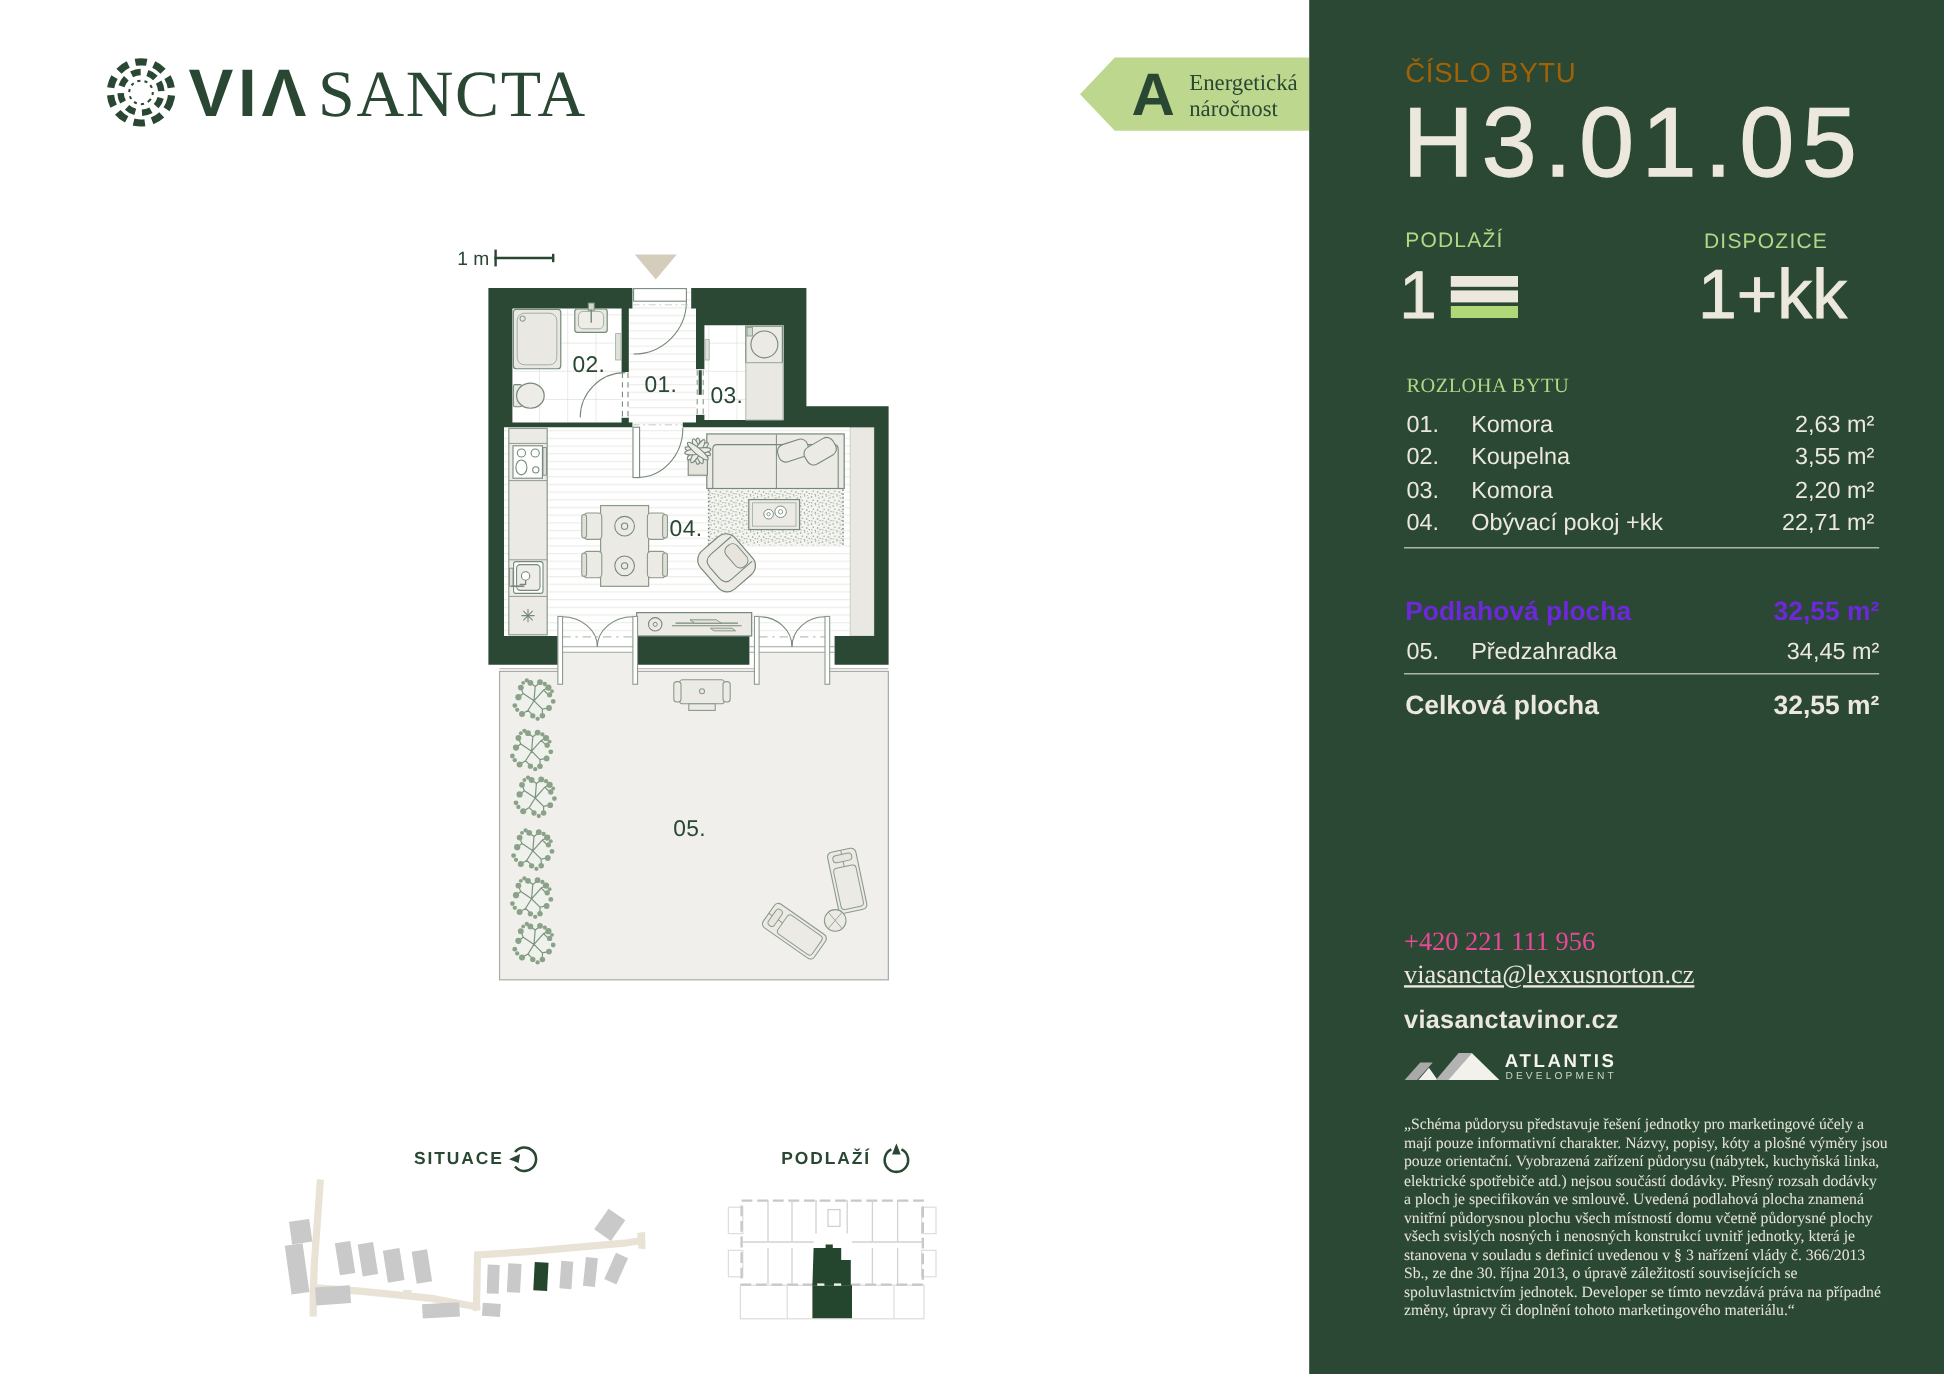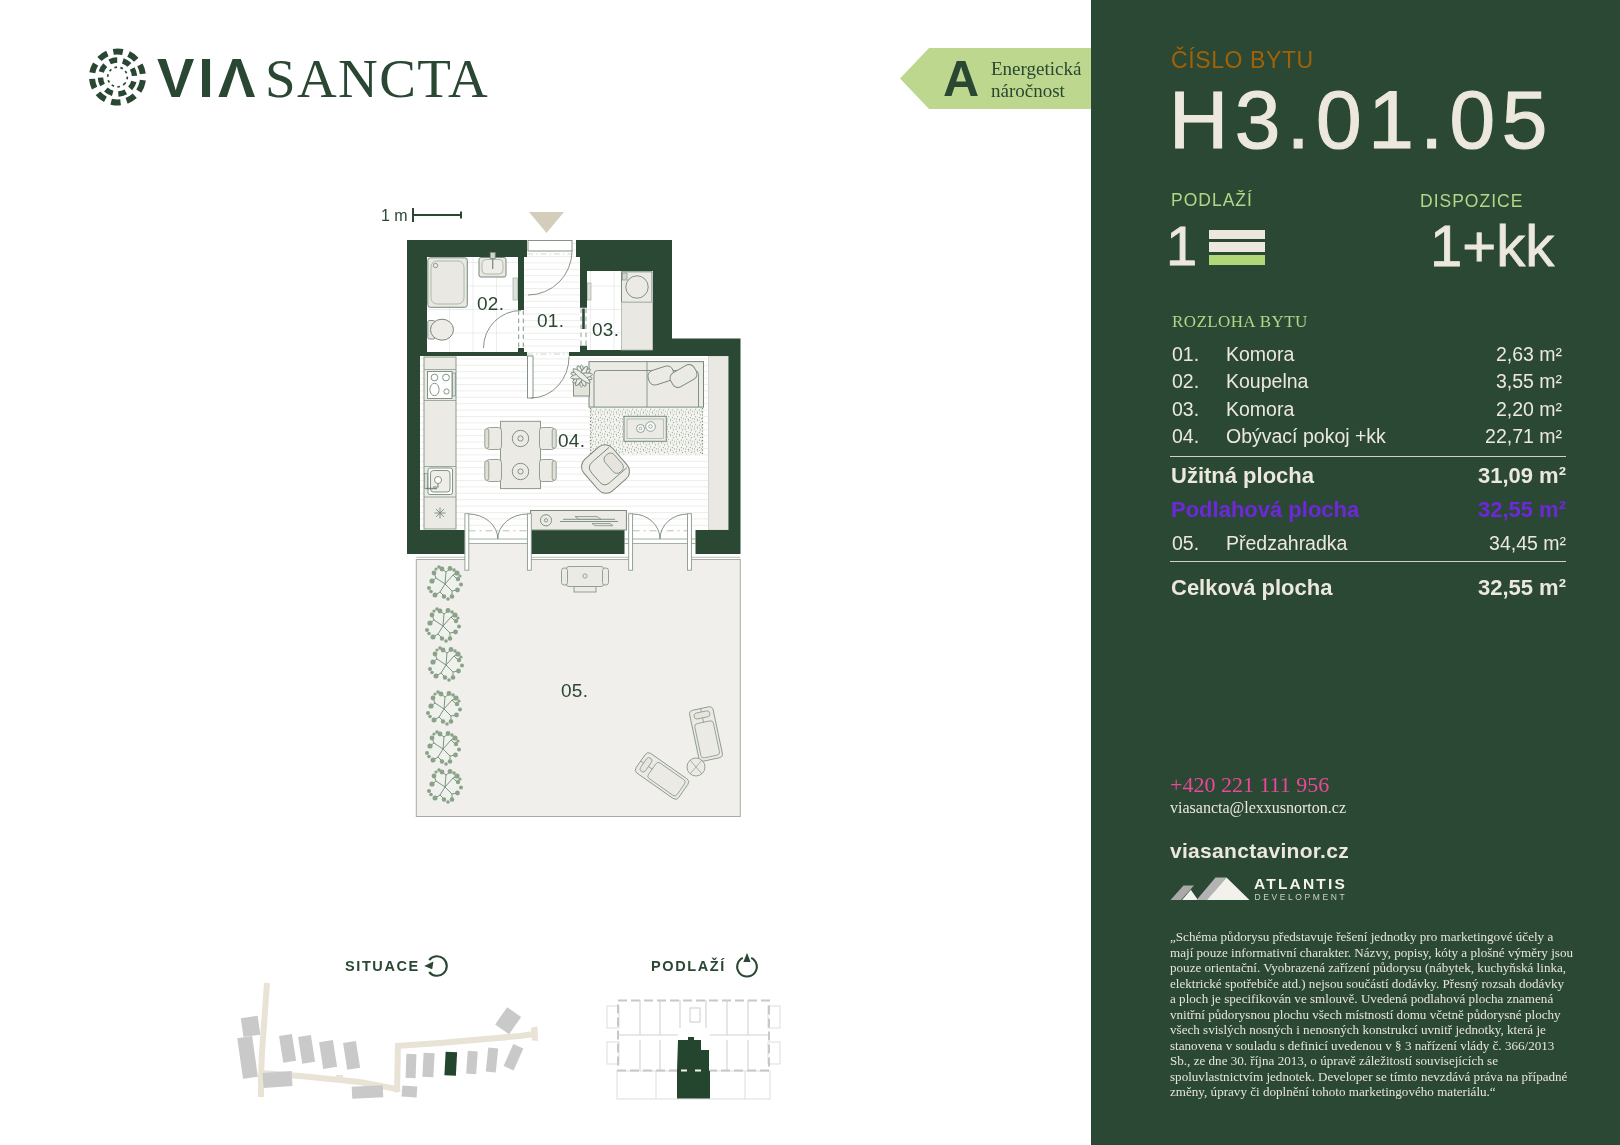--- a/index.html
+++ b/index.html
@@ -461,50 +461,49 @@
 <div class="abs" style="left:1171px; top:190px; font-size:17.5px; letter-spacing:1px; color:#b4d687;">PODLAŽÍ</div>
 
 <div class="abs" style="left:1166px; top:213px; font-size:56px; color:#ece8dd; -webkit-text-stroke:0.8px #ece8dd;">1</div>
 
 <div class="abs" style="left:1209px; top:229.8px; width:56px; height:9.6px; background:#ece8dd;"></div>
 <div class="abs" style="left:1209px; top:242.3px; width:56px; height:9.6px; background:#ece8dd;"></div>
 <div class="abs" style="left:1209px; top:254.8px; width:56px; height:9.8px; background:#b2d778;"></div>
 
 <div class="abs" style="left:1420px; top:191px; font-size:17.5px; letter-spacing:1px; color:#b4d687;">DISPOZICE</div>
 
-<div class="abs" style="left:1415px; top:212px; font-size:58px; color:#ece8dd;margin-left:15px; -webkit-text-stroke:0.8px #ece8dd;">1+kk</div>
+<div class="abs" style="left:1415px; top:212px; font-size:58px; color:#ece8dd; -webkit-text-stroke:0.8px #ece8dd;">1+kk</div>
 
 <div class="abs" style="left:1172px; top:312px; font-size:17px; letter-spacing:0.4px; color:#b4d687;font-family:Liberation Serif, serif;">ROZLOHA BYTU</div>
 
 <div class="abs" style="left:1172px; top:342.5px; width:390px; color:#ece8dd; font-size:19.5px;">
 
   <div style="position:relative; height:27.5px;"><span>01.</span><span style="position:absolute;left:54px;">Komora</span><span style="position:absolute;right:0;">2,63 m²</span></div>
 
   <div style="position:relative; height:27.5px;"><span>02.</span><span style="position:absolute;left:54px;">Koupelna</span><span style="position:absolute;right:0;">3,55 m²</span></div>
 
   <div style="position:relative; height:27.5px;"><span>03.</span><span style="position:absolute;left:54px;">Komora</span><span style="position:absolute;right:0;">2,20 m²</span></div>
 
   <div style="position:relative; height:27.5px;"><span>04.</span><span style="position:absolute;left:54px;">Obývací pokoj +kk</span><span style="position:absolute;right:0;">22,71 m²</span></div>
 </div>
 
 <div class="abs" style="left:1170px; top:456px; width:396px; height:1px; background:#d2d1c4;"></div>
 
-<div class="abs" style="left:1171px; top:463px; width:395px; font-size:22px; font-weight:bold; color:#ece8dd;"><span>Užitná plocha</span><span style="position:absolute;right:0;">31,09 m²</span></div>
 
 <div class="abs" style="left:1171px; top:497px; width:395px; font-size:22px; font-weight:bold; color:#6d28d9;"><span>Podlahová plocha</span><span style="position:absolute;right:0;">32,55 m²</span></div>
 
 <div class="abs" style="left:1172px; top:531.5px; width:394px; font-size:19.5px; color:#ece8dd;"><span>05.</span><span style="position:absolute;left:54px;">Předzahradka</span><span style="position:absolute;right:0;">34,45 m²</span></div>
 
 <div class="abs" style="left:1170px; top:561px; width:396px; height:1px; background:#d2d1c4;"></div>
 
 <div class="abs" style="left:1171px; top:574.5px; width:395px; font-size:22px; font-weight:bold; color:#ece8dd;"><span>Celková plocha</span><span style="position:absolute;right:0;font-weight:bold;">32,55 m²</span></div>
 
 <div class="abs" style="left:1170px; top:772px; font-family:'Liberation Serif',serif; font-size:22px; color:#ec4899;">+420 221 111 956</div>
 
-<div class="abs" style="left:1170px; top:799px; font-family:'Liberation Serif',serif; font-size:16px; color:#ece8dd;">viasancta@lexxusnorton.cz</div>
+<div class="abs" style="left:1170px; top:799px; font-family:'Liberation Serif',serif; font-size:22px; color:#ece8dd;text-decoration:underline;">viasancta@lexxusnorton.cz</div>
 
 <div class="abs" style="left:1170px; top:827px; font-size:21px; font-weight:bold; letter-spacing:0.3px; color:#ece8dd;margin-top:12px;">viasanctavinor.cz</div>
 
 <div class="abs" style="left:1170px; top:870px; width:260px; height:34px;">
   <svg width="260" height="34" viewBox="0 0 260 34">
 
     <polygon points="0.5,30 13.5,15.5 24,15.5 11,30" fill="#a9a9a9"></polygon>
     <polygon points="12,30 20.8,19.8 28,30" fill="#f2f1ec"></polygon>
     <polygon points="26.5,30 45.5,7.5 56.5,7.5 37.5,30" fill="#b3b3b3"></polygon>
     <polygon points="37,30 56.5,7.5 79.5,30" fill="#f2f1ec"></polygon>

